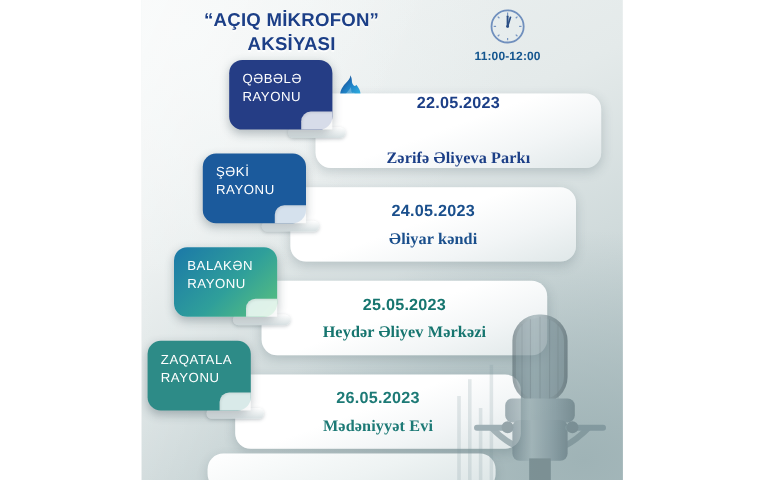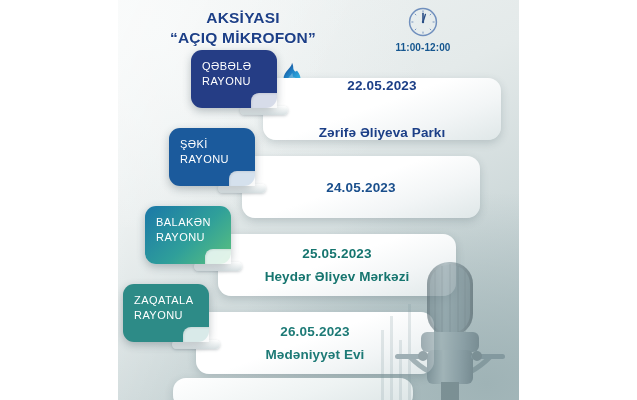--- a/index.html
+++ b/index.html
@@ -54,21 +54,21 @@
   .row{position:absolute;left:0;width:401px;height:86px;}
 
   .card{
     position:absolute;border-radius:13px;
     box-shadow:0 3px 9px rgba(60,80,90,.22);
     background:linear-gradient(160deg,#ffffff 0%,#ffffff 46%,#f2f5f6 72%,#dfe7e8 100%);
     display:flex;flex-direction:column;align-items:center;justify-content:center;
     text-align:center;
   }
   .card .date{font-weight:bold;font-size:13.5px;letter-spacing:.2px;}
-  .card .place{font-weight:bold;font-size:13.5px;letter-spacing:.1px;margin-top:8px;}
+  .card .place{font-weight:bold;font-size:13.5px;letter-spacing:.1px;margin-top:8px;font-family:Liberation Serif, serif;}
 
   .badge{
     position:absolute;border-radius:11px;
     box-shadow:0 3px 8px rgba(40,60,70,.3);
     color:#fff;font-weight:normal;font-size:11px;line-height:1.35;
     letter-spacing:.45px;
     padding:9px 11px 10px 11px;
     box-sizing:border-box;
   }
   .badge .l1{display:block;}
@@ -93,22 +93,22 @@
     box-shadow:0 3px 9px rgba(60,80,90,.2);
   }
 </style>
 </head>
 <body>
 
 <div class="stage">
   <div class="poster">
 
     <div class="title">
+      <div>“AÇIQ MİKROFON”</div>
       <div>AKSİYASI</div>
-      <div>“AÇIQ MİKROFON”</div>
     </div>
 
     <div class="logo">
       <svg class="flame" viewBox="0 0 22 26">
         <defs>
           <linearGradient id="fl" x1="0" y1="0" x2="0.7" y2="1">
             <stop offset="0" stop-color="#17327a"></stop>
             <stop offset="0.45" stop-color="#1e7ec4"></stop>
             <stop offset="1" stop-color="#37c3ef"></stop>
           </linearGradient>
@@ -149,20 +149,21 @@
       <div class="badge" style="left:73px;top:6px;width:86px;height:58px;background:#253d85;">
         <span class="l1">QƏBƏLƏ</span>
         <span class="l2">RAYONU</span>
         <span class="notch"></span>
       </div>
     </div>
 
     <div class="row" style="top:122px">
       <div class="card" style="left:124px;top:34px;width:238px;height:62px;">
         <div class="date" style="color:#1a4f8c">24.05.2023</div>
+        <div class="place" style="color:#1a4f8c">Əliyar kəndi</div>
       </div>
       <div class="tail" style="left:100px;top:62px;width:48px;"></div>
       <div class="badge" style="left:51px;top:6px;width:86px;height:58px;background:#1b5a9c;">
         <span class="l1">ŞƏKİ</span>
         <span class="l2">RAYONU</span>
         <span class="notch"></span>
       </div>
     </div>
 
     <div class="row" style="top:200px">

